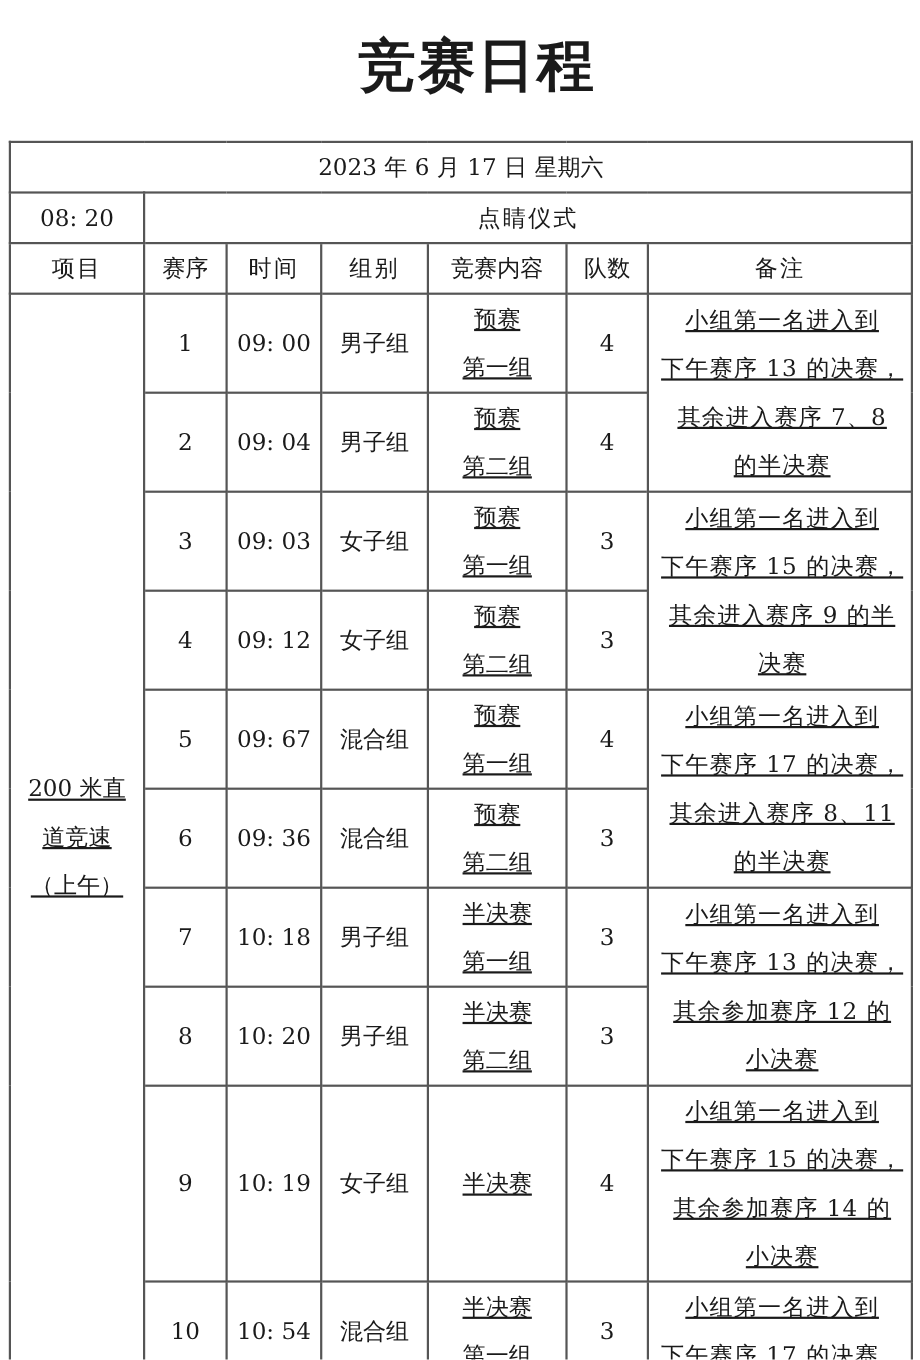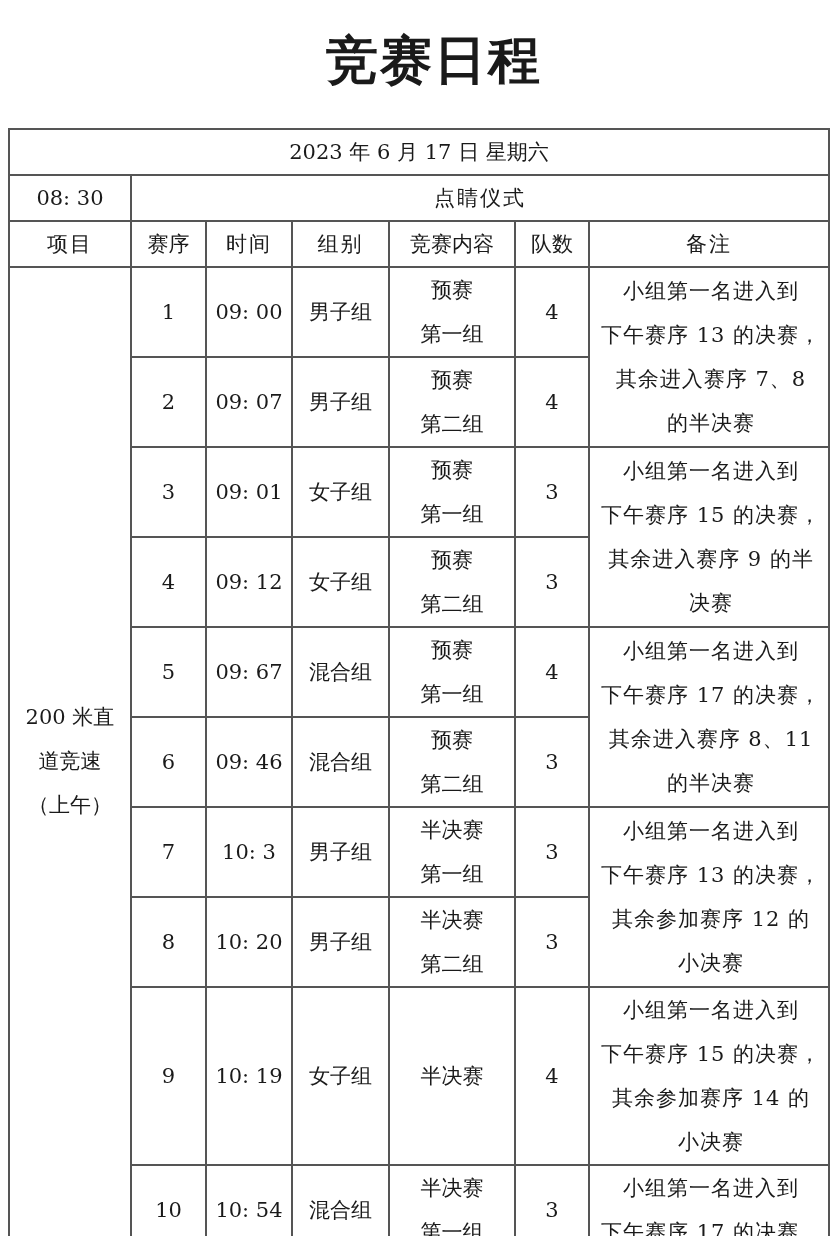--- a/index.html
+++ b/index.html
@@ -6,21 +6,21 @@
   body { width: 836px; height: 1236px; overflow: hidden; position: relative;
          font-family: "DejaVu Serif", "Liberation Serif", serif; color: #1a1a1a; }
   .title { position: absolute; top: 32px; left: 16px; width: 836px; text-align: center;
            font-size: 52px; font-weight: bold; letter-spacing: 2px; line-height: 56px; }
   table.sched { position: absolute; left: 8px; top: 128px; border-collapse: collapse;
                 table-layout: fixed; width: 820px; }
   table.sched td { border: 2px solid #555; text-align: center; vertical-align: middle;
                    font-size: 21px; padding: 0; line-height: 44px; }
   td.note { text-align: center; padding: 0 6px 0 10px !important;
             line-height: 44px !important; letter-spacing: 1px; }
-  .stack { display: block; line-height: 44px; }
+  .stack { display: block; line-height: 44px; text-decoration: underline; }
   .proj { line-height: 44px; }
   .ltr { letter-spacing: 2px; }
 </style>
 </head>
 <body>
 
 <div class="title">竞赛日程</div>
 
 <table class="sched">
   <colgroup>
@@ -30,21 +30,21 @@
     <col style="width:97px">
       <col style="width:126px">
       <col style="width:74px">
       <col style="width:240px">
   </colgroup>
   <tbody>
       <tr style="height:44px">
     <td colspan="7">2023 年 6 月 17 日  星期六</td>
   </tr>
   <tr style="height:44px">
-    <td>08:  30</td>
+    <td>08:  20</td>
     <td colspan="6" class="ltr">点睛仪式</td>
   </tr>
   <tr style="height:46px">
     <td class="ltr">项目</td>
     <td>赛序</td>
     <td class="ltr">时间</td>
     <td class="ltr">组别</td>
     <td>竞赛内容</td>
     <td>队数</td>
     <td class="ltr">备注</td>
@@ -67,32 +67,32 @@
     <td rowspan="2" class="note">
       <span class="stack">小组第一名进入到</span>
       <span class="stack">下午赛序 13 的决赛，</span>
       <span class="stack">其余进入赛序 7、8</span>
       <span class="stack">的半决赛</span>
     </td>
   </tr>
 
   <tr style="height:88px">
     <td>2</td>
-    <td>09: 07</td>
-    <td>男子组</td>
-    <td>
-          <span class="stack">预赛</span>
-          <span class="stack">第二组</span>
-        </td>
-    <td>4</td>
-  </tr>
-
-  <tr style="height:88px">
-    <td>3</td>
-    <td>09: 01</td>
+    <td>09: 04</td>
+    <td>男子组</td>
+    <td>
+          <span class="stack">预赛</span>
+          <span class="stack">第二组</span>
+        </td>
+    <td>4</td>
+  </tr>
+
+  <tr style="height:88px">
+    <td>3</td>
+    <td>09: 03</td>
     <td>女子组</td>
     <td>
           <span class="stack">预赛</span>
           <span class="stack">第一组</span>
         </td>
     <td>3</td>
     <td rowspan="2" class="note">
       <span class="stack">小组第一名进入到</span>
       <span class="stack">下午赛序 15 的决赛，</span>
       <span class="stack">其余进入赛序 9 的半</span>
@@ -123,32 +123,32 @@
     <td rowspan="2" class="note">
       <span class="stack">小组第一名进入到</span>
       <span class="stack">下午赛序 17 的决赛，</span>
       <span class="stack">其余进入赛序 8、11</span>
       <span class="stack">的半决赛</span>
     </td>
   </tr>
 
   <tr style="height:88px">
     <td>6</td>
-    <td>09: 46</td>
+    <td>09: 36</td>
     <td>混合组</td>
     <td>
           <span class="stack">预赛</span>
           <span class="stack">第二组</span>
         </td>
     <td>3</td>
   </tr>
 
   <tr style="height:88px">
     <td>7</td>
-    <td>10: 3</td>
+    <td>10: 18</td>
     <td>男子组</td>
     <td>
           <span class="stack">半决赛</span>
           <span class="stack">第一组</span>
         </td>
     <td>3</td>
     <td rowspan="2" class="note">
       <span class="stack">小组第一名进入到</span>
       <span class="stack">下午赛序 13 的决赛，</span>
       <span class="stack">其余参加赛序 12 的</span>

